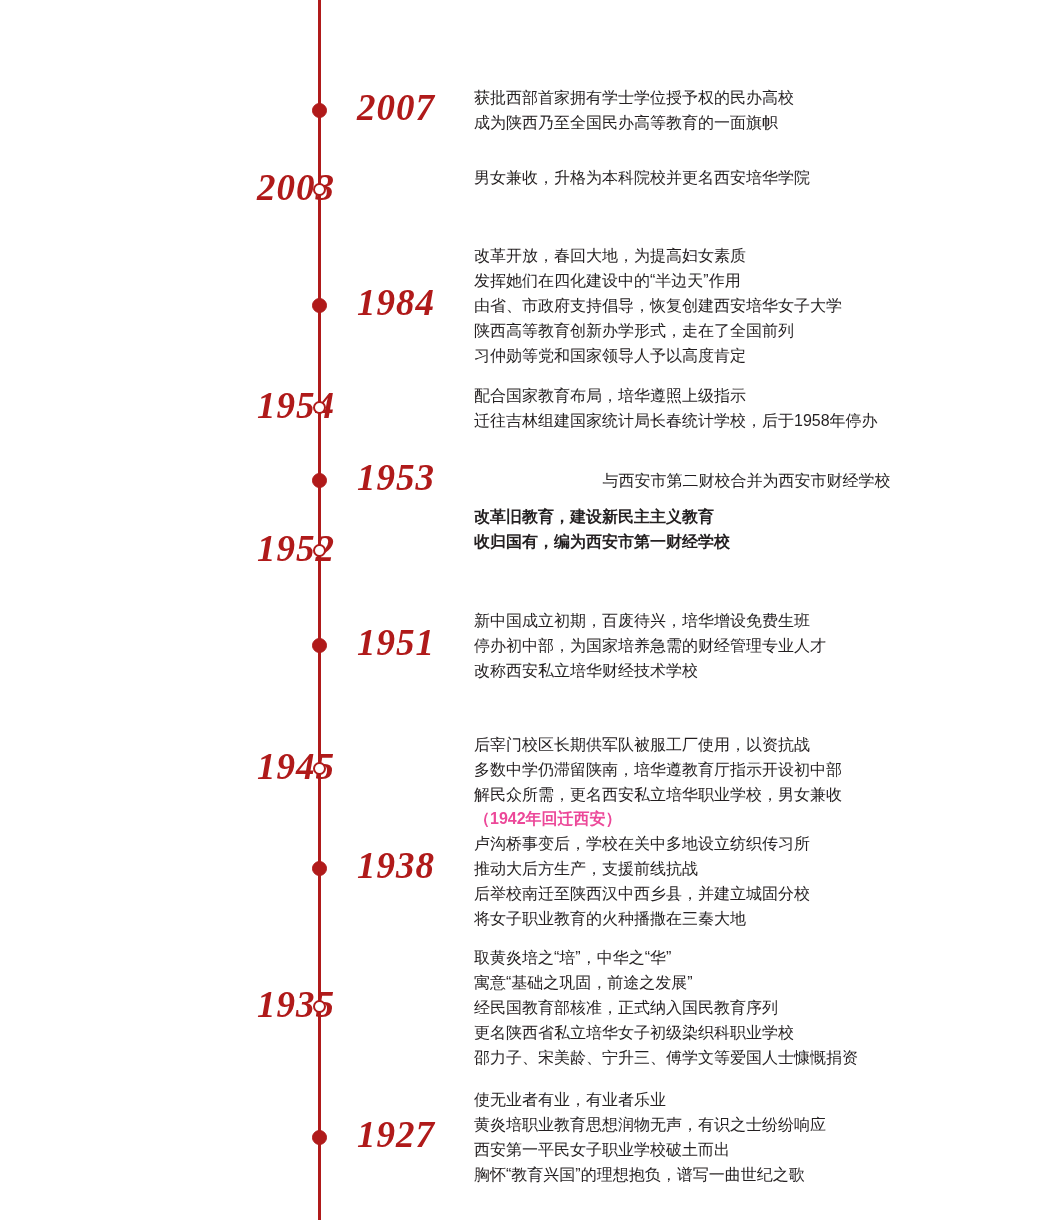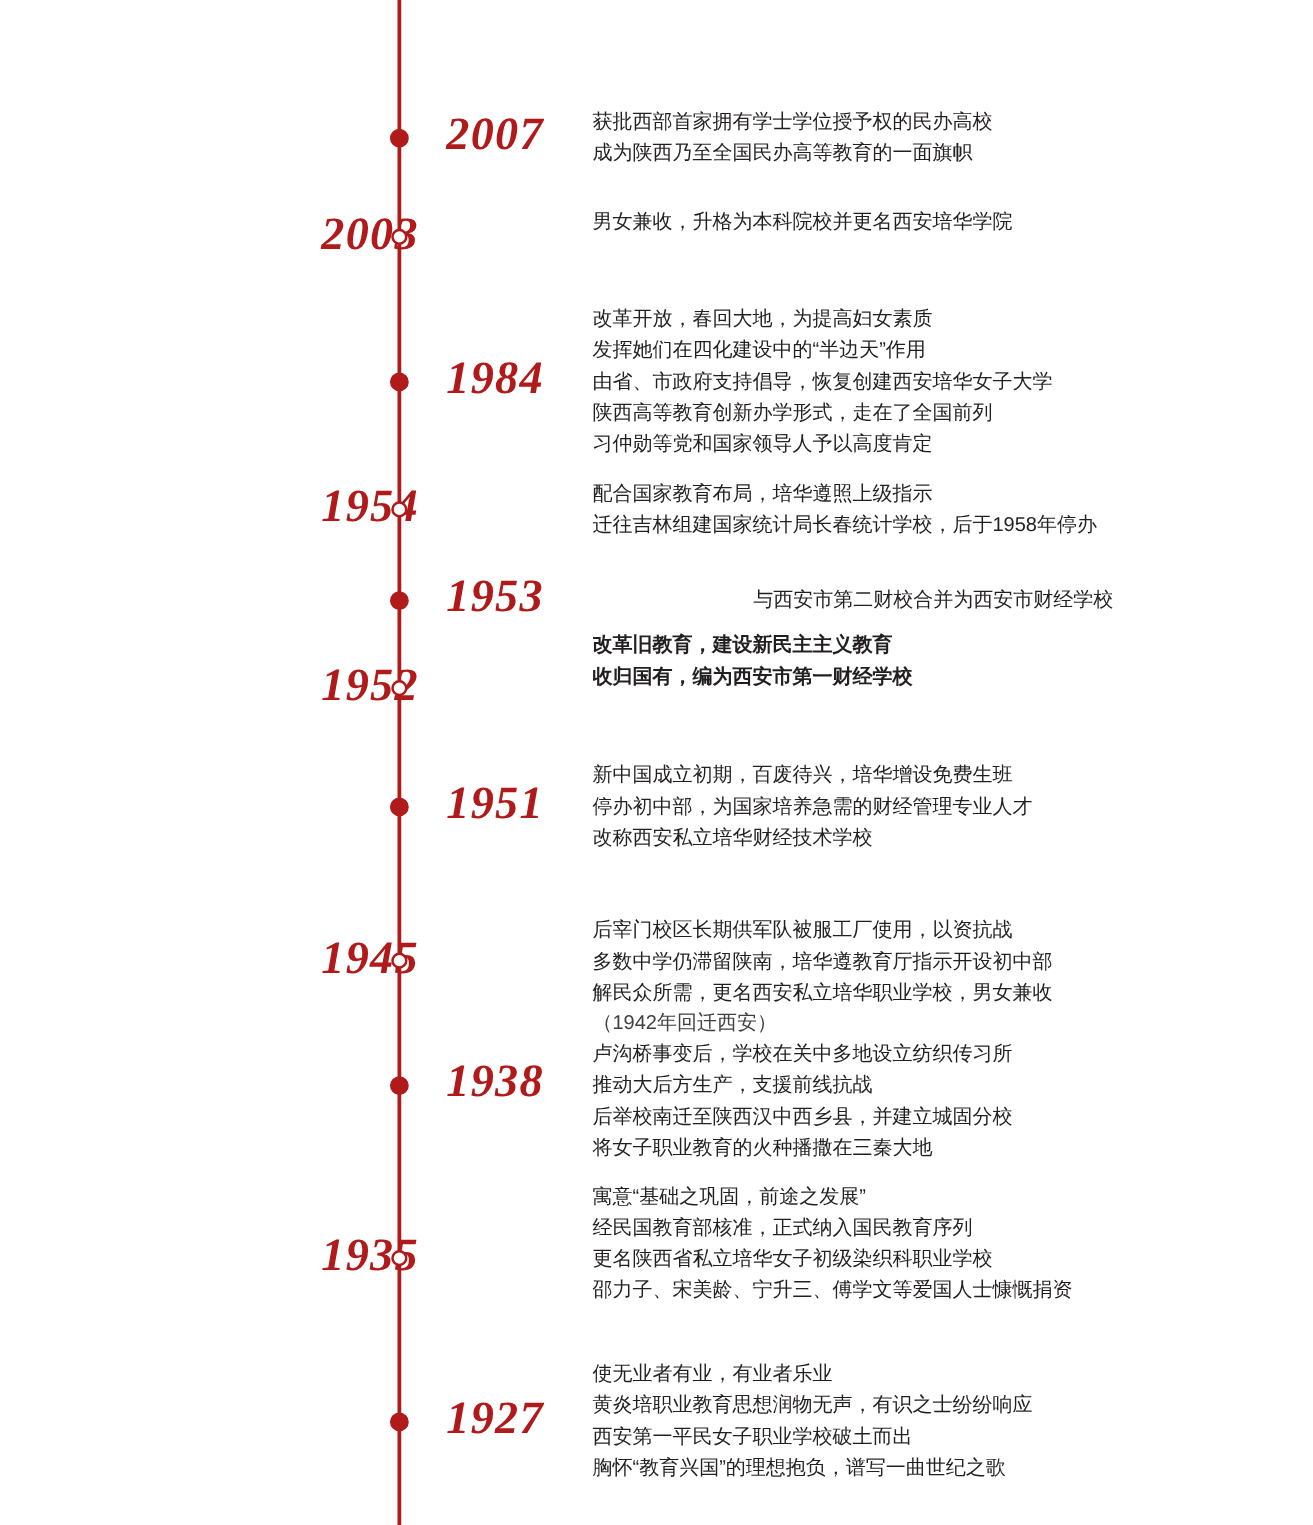--- a/index.html
+++ b/index.html
@@ -80,22 +80,22 @@
     width: 545px;
     font-size: 16px;
     line-height: 25px;
     color: #231f20;
     font-family: "Liberation Sans", sans-serif;
   }
   .desc .line {
     white-space: nowrap;
   }
   .desc .note {
-    color: #404040;
-    font-weight: normal;
+    color: #ec4899;
+    font-weight: bold;
   }
 </style>
 </head>
 <body>
 
 <div id="timeline">
   <div class="axis-line"></div>
 <div class="entry" style="top: 0px;">
       <div class="year near" style="top: 86px;">2007</div>
       <div class="marker filled" style="top: 103px;"></div>
@@ -171,20 +171,21 @@
         <div class="line">卢沟桥事变后，学校在关中多地设立纺织传习所</div>
         <div class="line">推动大后方生产，支援前线抗战</div>
         <div class="line">后举校南迁至陕西汉中西乡县，并建立城固分校</div>
         <div class="line">将女子职业教育的火种播撒在三秦大地</div>
       </div>
     </div>
     <div class="entry" style="top: 0px;">
       <div class="year far" style="top: 983px;">1935</div>
       <div class="marker hollow" style="top: 1000px;"></div>
       <div class="desc" style="top: 944.5px;">
+        <div class="line">取黄炎培之“培”，中华之“华”</div>
         <div class="line">寓意“基础之巩固，前途之发展”</div>
         <div class="line">经民国教育部核准，正式纳入国民教育序列</div>
         <div class="line">更名陕西省私立培华女子初级染织科职业学校</div>
         <div class="line">邵力子、宋美龄、宁升三、傅学文等爱国人士慷慨捐资</div>
       </div>
     </div>
     <div class="entry" style="top: 0px;">
       <div class="year near" style="top: 1113px;">1927</div>
       <div class="marker filled" style="top: 1130px;"></div>
       <div class="desc" style="top: 1087px;">

